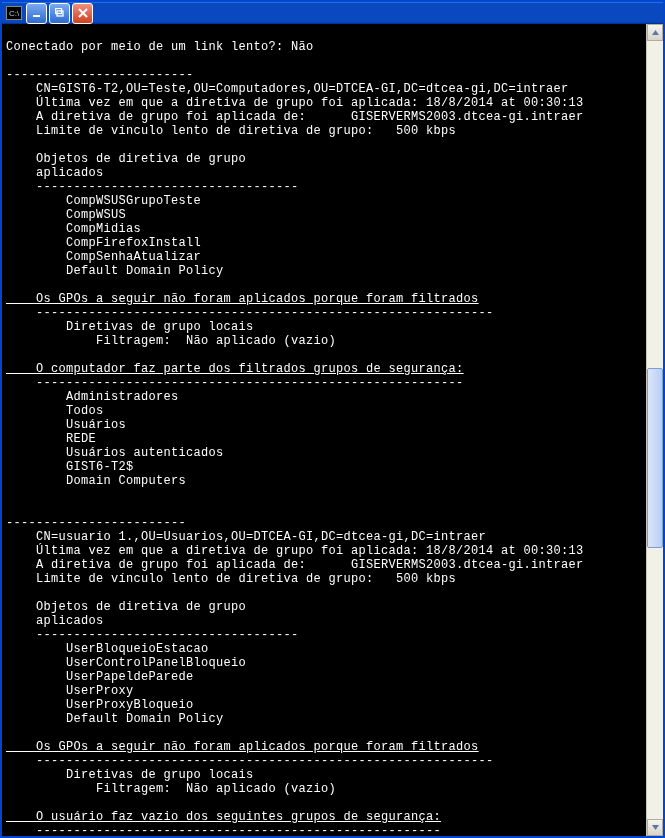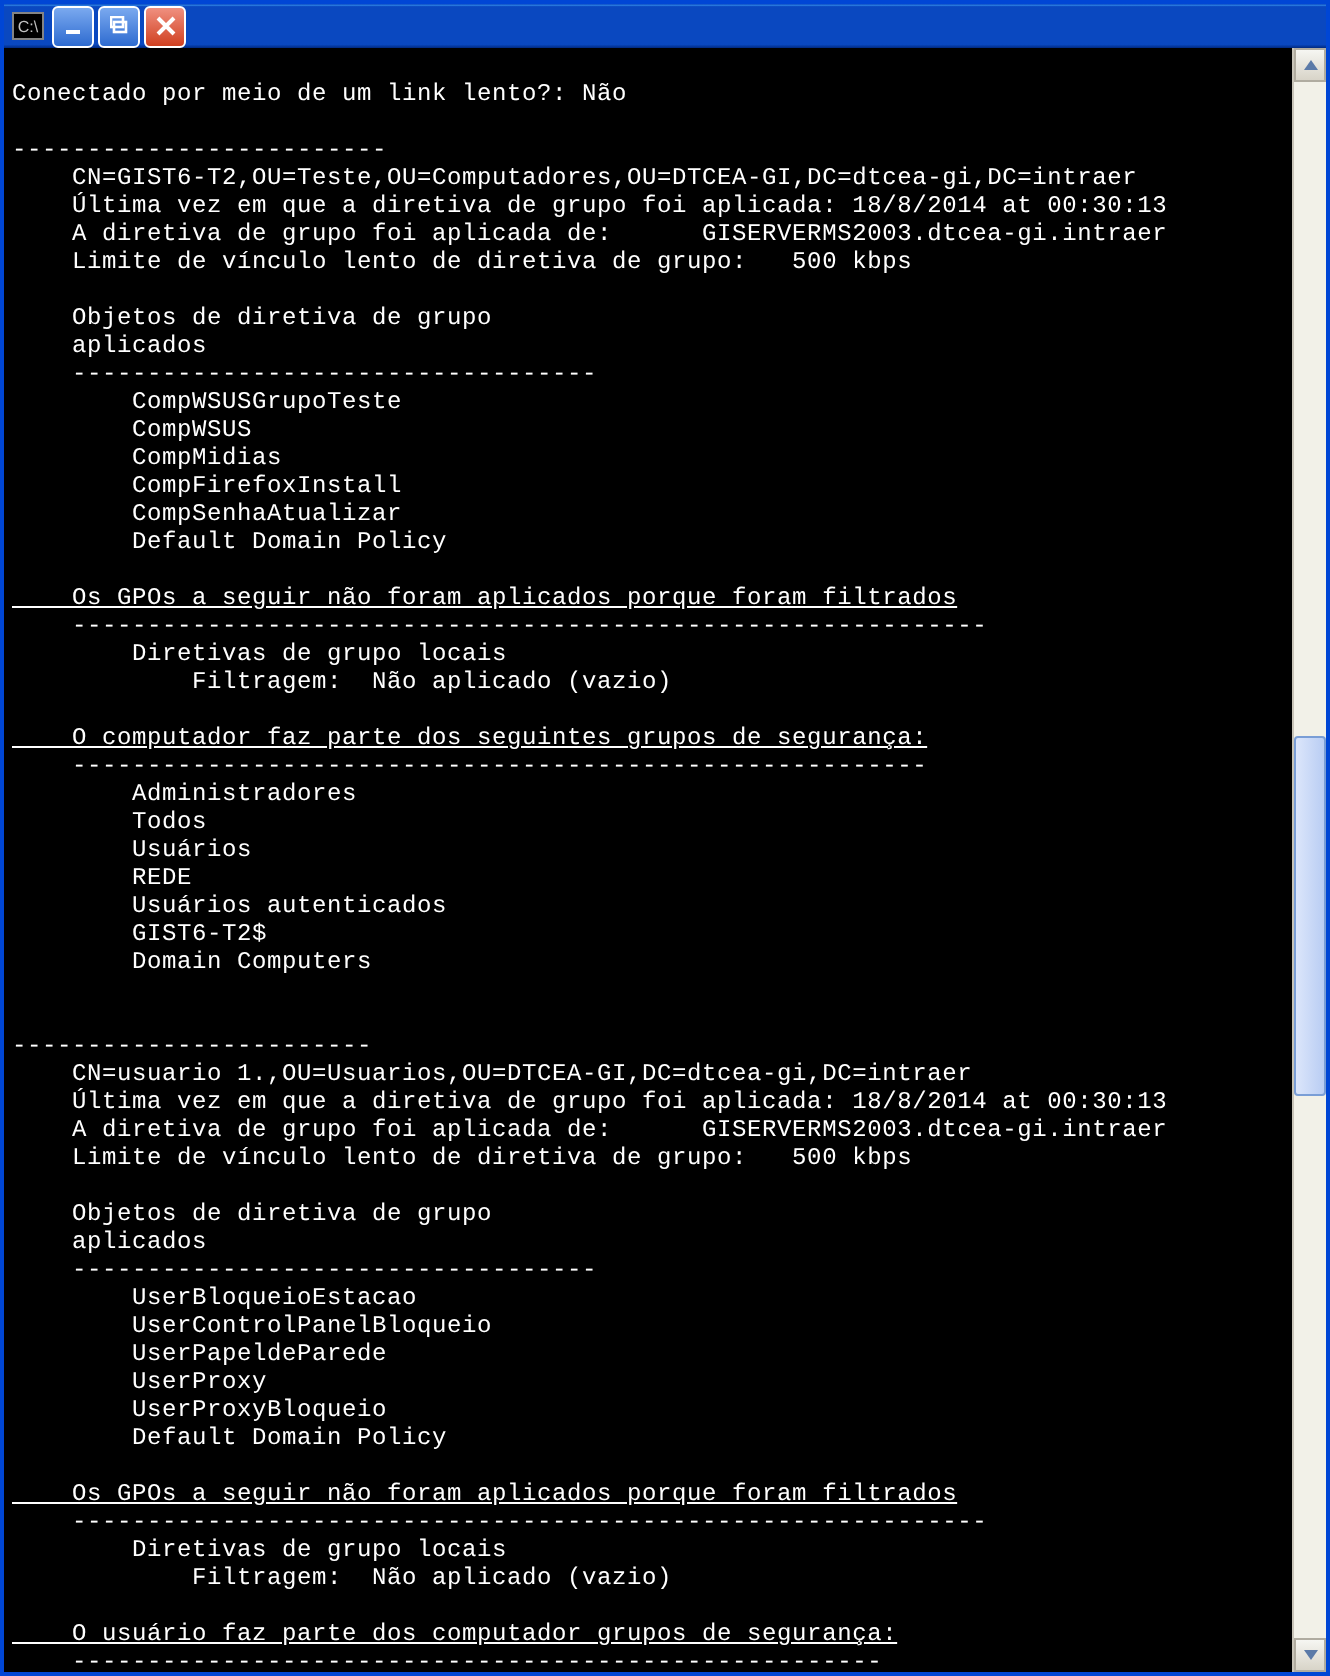--- a/index.html
+++ b/index.html
@@ -130,21 +130,21 @@
         CompMidias
         CompFirefoxInstall
         CompSenhaAtualizar
         Default Domain Policy
 
 <span class="u">    Os GPOs a seguir não foram aplicados porque foram filtrados</span>
     -------------------------------------------------------------
         Diretivas de grupo locais
             Filtragem:  Não aplicado (vazio)
 
-<span class="u">    O computador faz parte dos seguintes grupos de segurança:</span>
+<span class="u">    O computador faz parte dos filtrados grupos de segurança:</span>
     ---------------------------------------------------------
         Administradores
         Todos
         Usuários
         REDE
         Usuários autenticados
         GIST6-T2$
         Domain Computers
 
 
@@ -162,21 +162,21 @@
         UserPapeldeParede
         UserProxy
         UserProxyBloqueio
         Default Domain Policy
 
 <span class="u">    Os GPOs a seguir não foram aplicados porque foram filtrados</span>
     -------------------------------------------------------------
         Diretivas de grupo locais
             Filtragem:  Não aplicado (vazio)
 
-<span class="u">    O usuário faz parte dos computador grupos de segurança:</span>
+<span class="u">    O usuário faz vazio dos seguintes grupos de segurança:</span>
     ------------------------------------------------------
         Domain Users
         Todos
         Usuários
         INTERATIVO
         Usuários autenticados
         LOCAL
         F_Internet
 </div>
     <div class="scrollbar">

